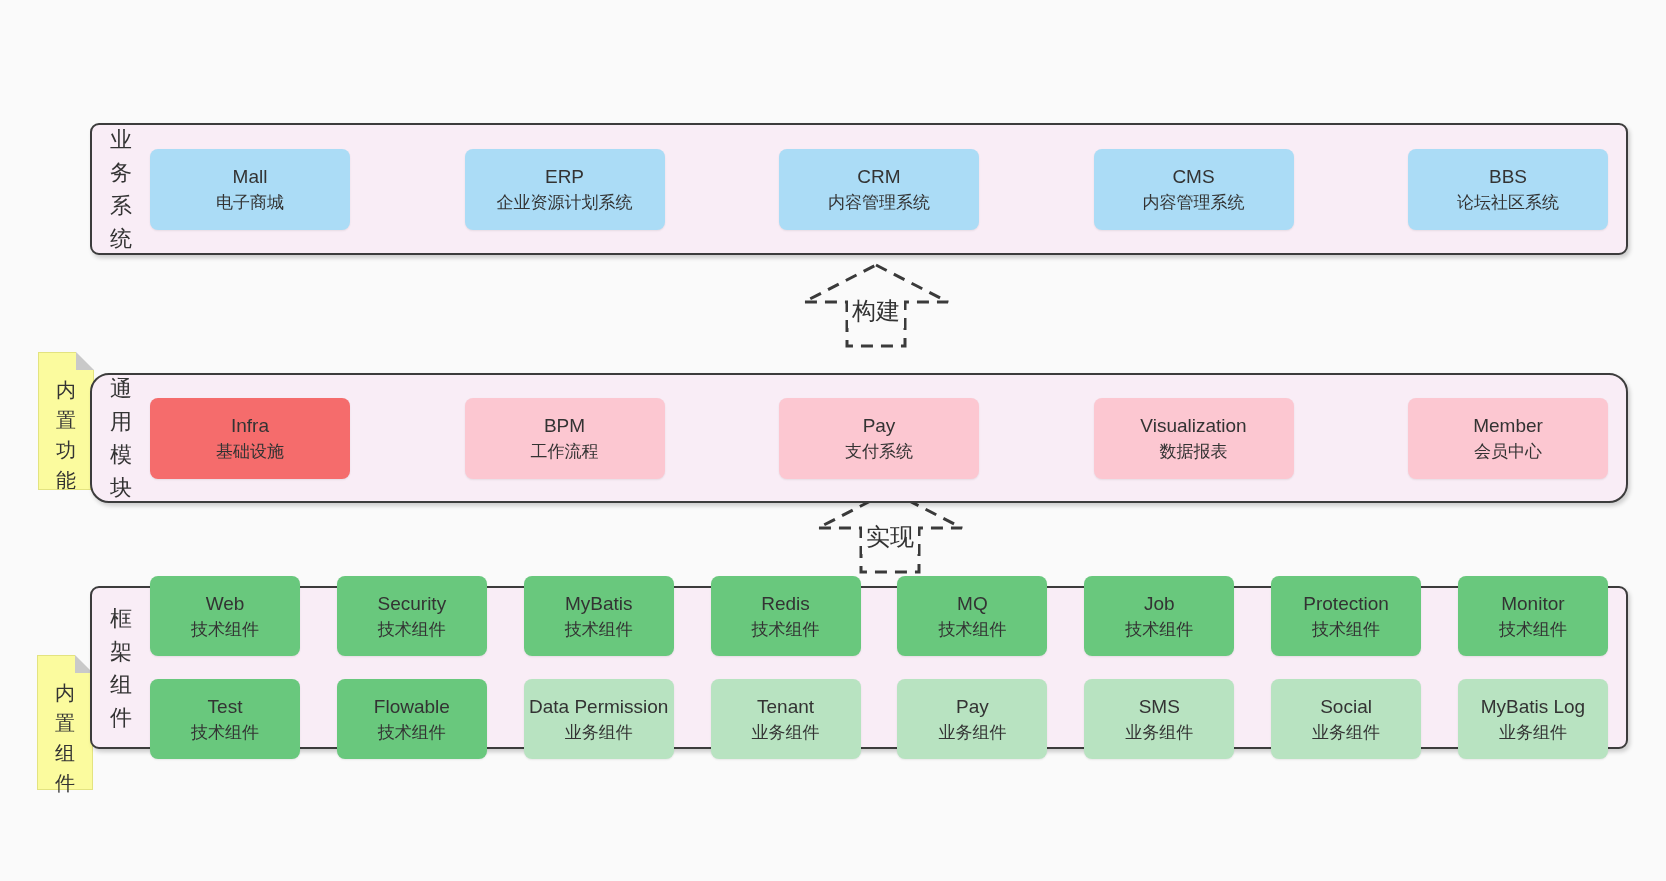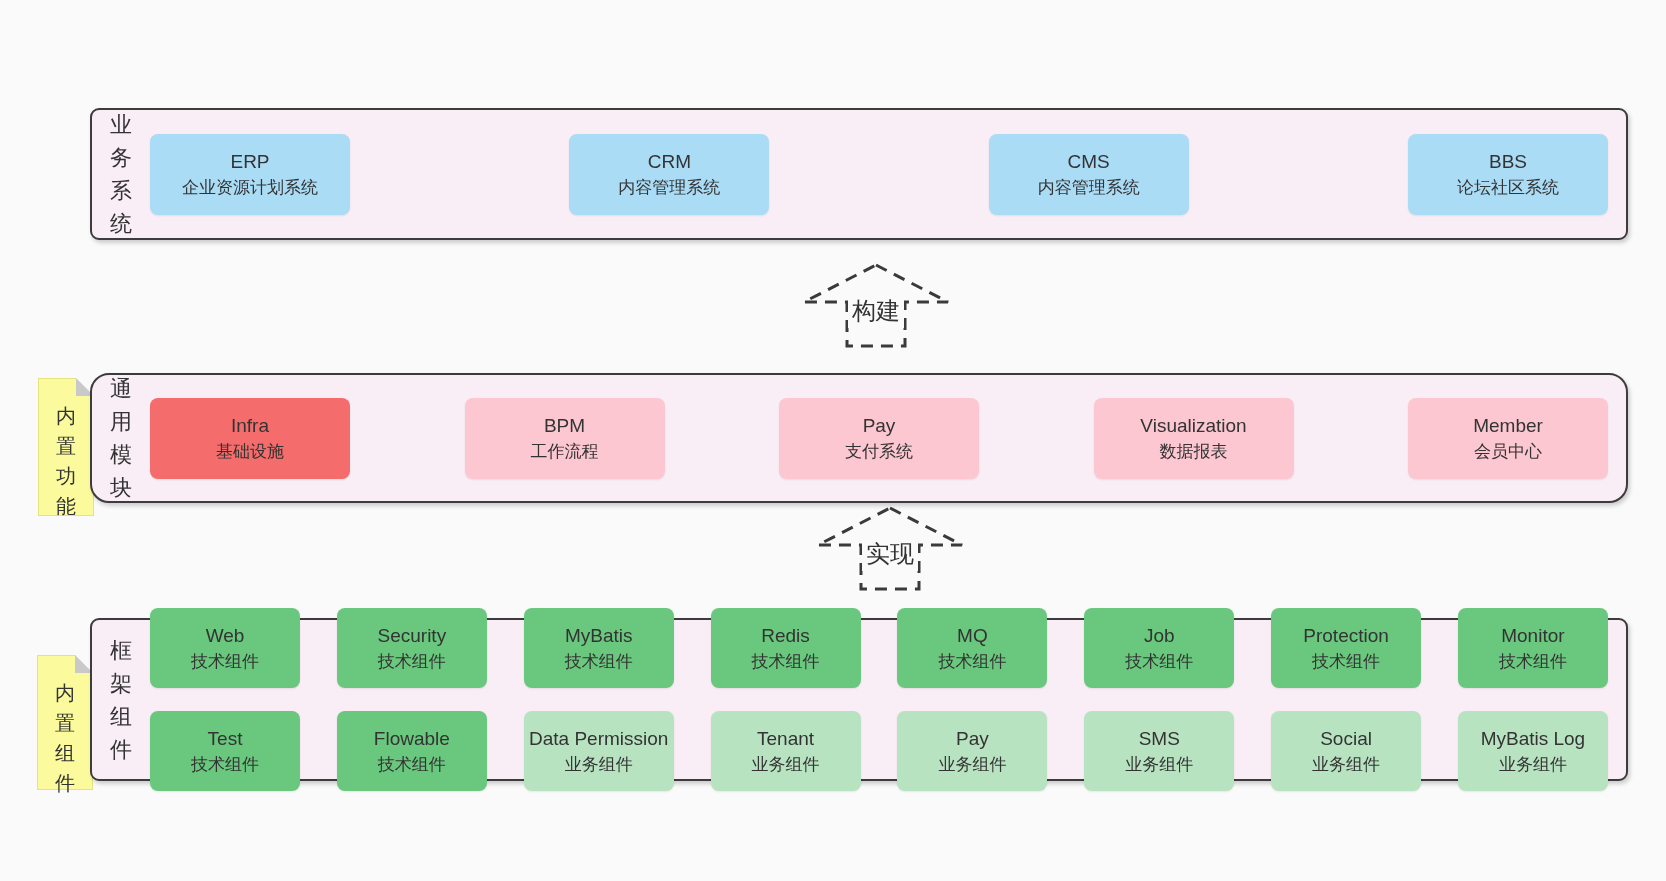--- a/index.html
+++ b/index.html
@@ -9,23 +9,23 @@
     --note-bg:#fbfb9e; --note-fold:#c9c9c9; --text:#333333;
   }
   html,body{margin:0;padding:0;}
   body{background:var(--page-bg);font-family:"Liberation Sans",sans-serif;color:var(--text);}
   .canvas{position:relative;width:1666px;height:881px;overflow:hidden;}
 
   
   .panel{position:absolute;left:90px;width:1538px;box-sizing:border-box;
     background:var(--panel-bg);border:2px solid var(--panel-border);border-radius:9px;
     box-shadow:2px 3px 4px rgba(0,0,0,.18);display:flex;z-index:1;}
-  .panel-top{top:108px;height:132px;}
+  .panel-top{top:123px;height:132px;}
   .panel-mid{top:373px;height:130px;border-radius:19px;}
-  .panel-bottom{top:618px;height:163px;}
+  .panel-bottom{top:586px;height:163px;}
   .panel-label{width:58px;display:flex;align-items:center;justify-content:center;flex:0 0 58px;}
   .vtext{display:block;width:24px;font-size:22px;line-height:33px;word-break:break-all;text-align:center;}
   .rows-wrap{flex:1;display:flex;flex-direction:column;justify-content:center;gap:23px;padding-right:18px;}
   .row{display:flex;justify-content:space-between;align-items:center;}
 
   
   .box{border-radius:8px;display:flex;flex-direction:column;align-items:center;justify-content:center;
     text-align:center;box-shadow:0 1px 2px rgba(0,0,0,.08);}
   .row-6 .box{width:200px;height:81px;}
   .row-8 .box{width:150px;height:80px;}
@@ -33,31 +33,31 @@
   .box-desc{font-size:17px;line-height:25px;}
   .blue{background:var(--box-blue);}
   .red{background:var(--box-red);}
   .pink{background:var(--box-pink);}
   .green{background:var(--box-green);}
   .green-light{background:var(--box-green-light);}
 
   
   .note{position:absolute;width:56px;box-sizing:border-box;background:var(--note-bg);
     border:1px solid #e3e380;z-index:0;display:flex;justify-content:center;}
-  .note-mid{left:38px;top:378px;height:138px;}
+  .note-mid{left:38px;top:352px;height:138px;}
   .note-bottom{left:37px;top:655px;height:135px;}
   .note .vtext{font-size:20px;line-height:30px;margin-top:22px;width:22px;}
   .fold{position:absolute;top:-1px;right:-1px;width:0;height:0;border-style:solid;
     border-width:0 18px 18px 0;
     border-color:var(--page-bg) var(--page-bg) var(--note-fold) var(--note-fold);}
 
   
   .arrow{position:absolute;width:150px;height:88px;z-index:0;}
   .arrow-1{left:801px;top:262px;}
-  .arrow-2{left:815px;top:505px;}
+  .arrow-2{left:815px;top:488px;}
   .arrow svg{display:block;width:150px;height:88px;}
   .arrow-label{position:absolute;left:50%;top:32px;transform:translateX(-50%);
     background:var(--page-bg);padding:1px 4px;font-size:24px;white-space:nowrap;}
 </style>
 </head>
 <body>
 
 <div class="canvas">
 
   <div class="note note-mid">
@@ -70,20 +70,24 @@
     <span class="vtext">内置组件</span>
   </div>
 
   <section class="panel panel-top">
     <div class="panel-label">
       <span class="vtext">业务系统</span>
     </div>
     <div class="rows-wrap">
       <div class="row row-6">
         <div class="box blue">
+          <div class="box-name">Mall</div>
+          <div class="box-desc">电子商城</div>
+        </div>
+        <div class="box blue">
           <div class="box-name">ERP</div>
           <div class="box-desc">企业资源计划系统</div>
         </div>
         <div class="box blue">
           <div class="box-name">CRM</div>
           <div class="box-desc">内容管理系统</div>
         </div>
         <div class="box blue">
           <div class="box-name">CMS</div>
           <div class="box-desc">内容管理系统</div>

